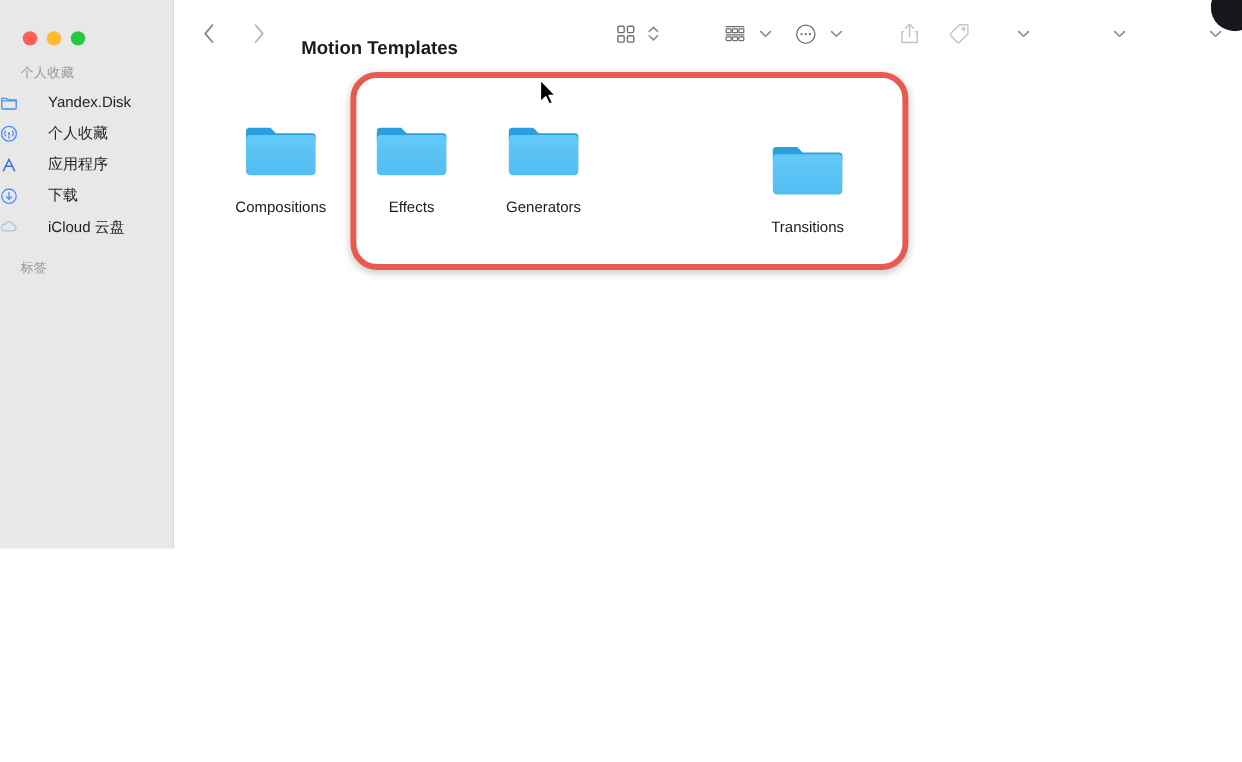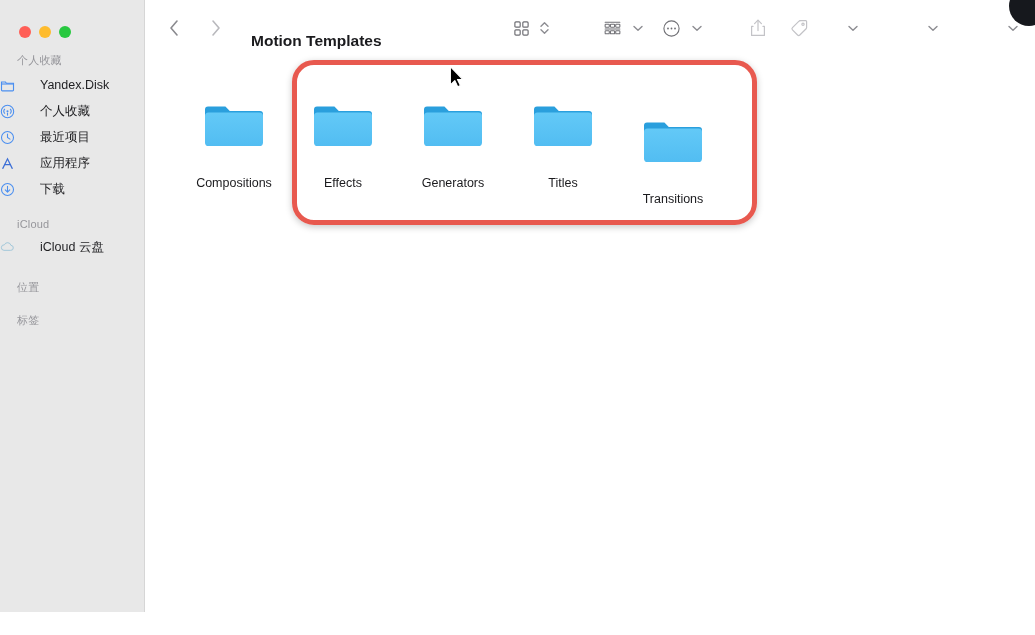--- a/index.html
+++ b/index.html
@@ -11,21 +11,21 @@
   }
   #window {
     position:relative;
     width:1035px; height:635px;
     background:#ffffff;
     display:flex;
   }
 
   
   #sidebar {
-    width:145px; height:612px;
+    width:145px; height:457px;
     background:#e8e8e8;
     border-right:1px solid #d6d6d6;
     flex:0 0 145px;
     position:relative;
     padding-top:0;
   }
   #traffic {
     display:flex; align-items:center;
     gap:8px;
     padding:20px 0 0 19px;
@@ -110,21 +110,21 @@
     height:579px;
   }
   .folder-item {
     position:absolute;
     width:104px;
     display:flex; flex-direction:column; align-items:center;
     cursor:default;
   }
   .folder-icon { width:62px; height:50px; position:relative; }
   .folder-name {
-    margin-top:26px;
+    margin-top:16px;
     font-size:12.5px;
     color:#1b1b1e;
     white-space:nowrap;
     text-align:center;
   }
 
   
   #highlight {
     position:absolute;
     border-style:solid;
@@ -188,29 +188,20 @@
           <circle cx="8" cy="8" r="6.6"></circle>
           <path d="M5.2 10.2a3.6 3.6 0 0 1 0-5 "></path>
           <path d="M10.8 10.2a3.6 3.6 0 0 0 0-5"></path>
           <circle cx="8" cy="7.7" r="1.1" fill="#4b8ff0" stroke="none"></circle>
           <path d="M8 9.2v3.2"></path>
         </svg>
       </span>
       <span class="sb-label">个人收藏</span>
     </div>
 
-    <div class="sb-item">
-      <span class="sb-icon">
-        <svg width="15" height="15" viewBox="0 0 16 16" fill="none" stroke="#4b8ff0" stroke-width="1.15">
-          <circle cx="8" cy="8" r="6.4"></circle>
-          <path d="M8 4.3V8l2.6 1.7" stroke-linecap="round"></path>
-        </svg>
-      </span>
-      <span class="sb-label">最近项目</span>
-    </div>
 
     <div class="sb-item">
       <span class="sb-icon">
         <svg width="15" height="15" viewBox="0 0 16 16" fill="none" stroke="#3d6fd6" stroke-width="1.3" stroke-linecap="round">
           <path d="M3 13.2 8 3l5 10.2"></path>
           <path d="M5.1 9.1h5.8"></path>
         </svg>
       </span>
       <span class="sb-label">应用程序</span>
     </div>
@@ -220,32 +211,30 @@
       <span class="sb-icon">
         <svg width="15" height="15" viewBox="0 0 16 16" fill="none" stroke="#4b8ff0" stroke-width="1.15">
           <circle cx="8" cy="8" r="6.4"></circle>
           <path d="M8 4.6v6M5.6 8.4 8 10.8l2.4-2.4" stroke-linecap="round" stroke-linejoin="round"></path>
         </svg>
       </span>
       <span class="sb-label">下载</span>
     </div>
 
 
-    <div class="sb-section" style="padding-top:16px">iCloud</div>
 
     <div class="sb-item">
       <span class="sb-icon">
         <svg width="16" height="16" viewBox="0 0 18 16" fill="none" stroke="#9fc6d8" stroke-width="1.15">
           <path d="M4.6 12h8.2a3 3 0 0 0 .3-6 4.1 4.1 0 0 0-7.8-.6A2.9 2.9 0 0 0 4.6 12z"></path>
         </svg>
       </span>
       <span class="sb-label">iCloud 云盘</span>
     </div>
 
-    <div class="sb-section" style="padding-top:20px">位置</div>
 
     <div class="sb-section" style="padding-top:14px">标签</div>
   </div>
 
   <div id="main">
 
     <div id="toolbar">
       <div class="nav-btn enabled">
         <svg width="12" height="18" viewBox="0 0 12 18" fill="none" stroke="currentColor" stroke-width="1.6" stroke-linecap="round" stroke-linejoin="round">
           <path d="M9 2 3 9l6 7"></path>
@@ -381,33 +370,20 @@
                 <linearGradient id="fg1" x1="0" y1="0" x2="0" y2="1">
                   <stop offset="0" stop-color="#63c9f7"></stop>
                   <stop offset="1" stop-color="#52bdf2"></stop>
                 </linearGradient>
               </defs>
               <path d="M2 9.5a3 3 0 0 1 3-3h17.4l4.4 4.6H57a3 3 0 0 1 3 3v3H2z" fill="#2a9fdd"></path>
               <rect x="2" y="12.5" width="58" height="33.5" rx="3.6" fill="url(#fg1)"></rect>
             </svg></div>
           <div class="folder-name">Effects</div>
         </div>
-        <div class="folder-item" style="left: 366px; top: 44px;">
-          <div class="folder-icon"><svg width="62" height="50" viewBox="0 0 62 50">
-              <defs>
-                <linearGradient id="fg3" x1="0" y1="0" x2="0" y2="1">
-                  <stop offset="0" stop-color="#63c9f7"></stop>
-                  <stop offset="1" stop-color="#52bdf2"></stop>
-                </linearGradient>
-              </defs>
-              <path d="M2 9.5a3 3 0 0 1 3-3h17.4l4.4 4.6H57a3 3 0 0 1 3 3v3H2z" fill="#2a9fdd"></path>
-              <rect x="2" y="12.5" width="58" height="33.5" rx="3.6" fill="url(#fg3)"></rect>
-            </svg></div>
-          <div class="folder-name">Titles</div>
-        </div>
         <div class="folder-item" style="left: 476px; top: 60px;">
           <div class="folder-icon"><svg width="62" height="50" viewBox="0 0 62 50">
               <defs>
                 <linearGradient id="fg4" x1="0" y1="0" x2="0" y2="1">
                   <stop offset="0" stop-color="#63c9f7"></stop>
                   <stop offset="1" stop-color="#52bdf2"></stop>
                 </linearGradient>
               </defs>
               <path d="M2 9.5a3 3 0 0 1 3-3h17.4l4.4 4.6H57a3 3 0 0 1 3 3v3H2z" fill="#2a9fdd"></path>
               <rect x="2" y="12.5" width="58" height="33.5" rx="3.6" fill="url(#fg4)"></rect>

